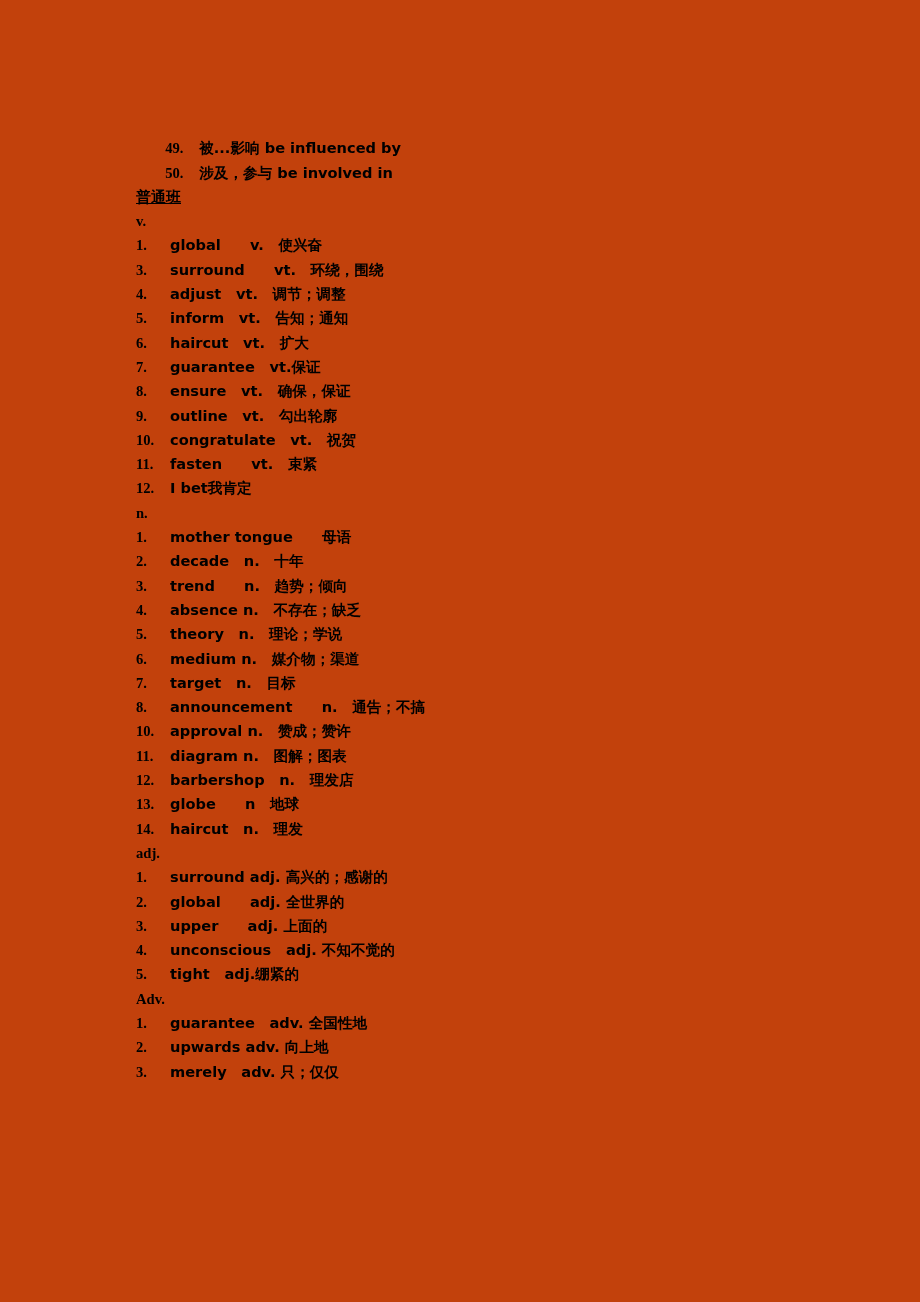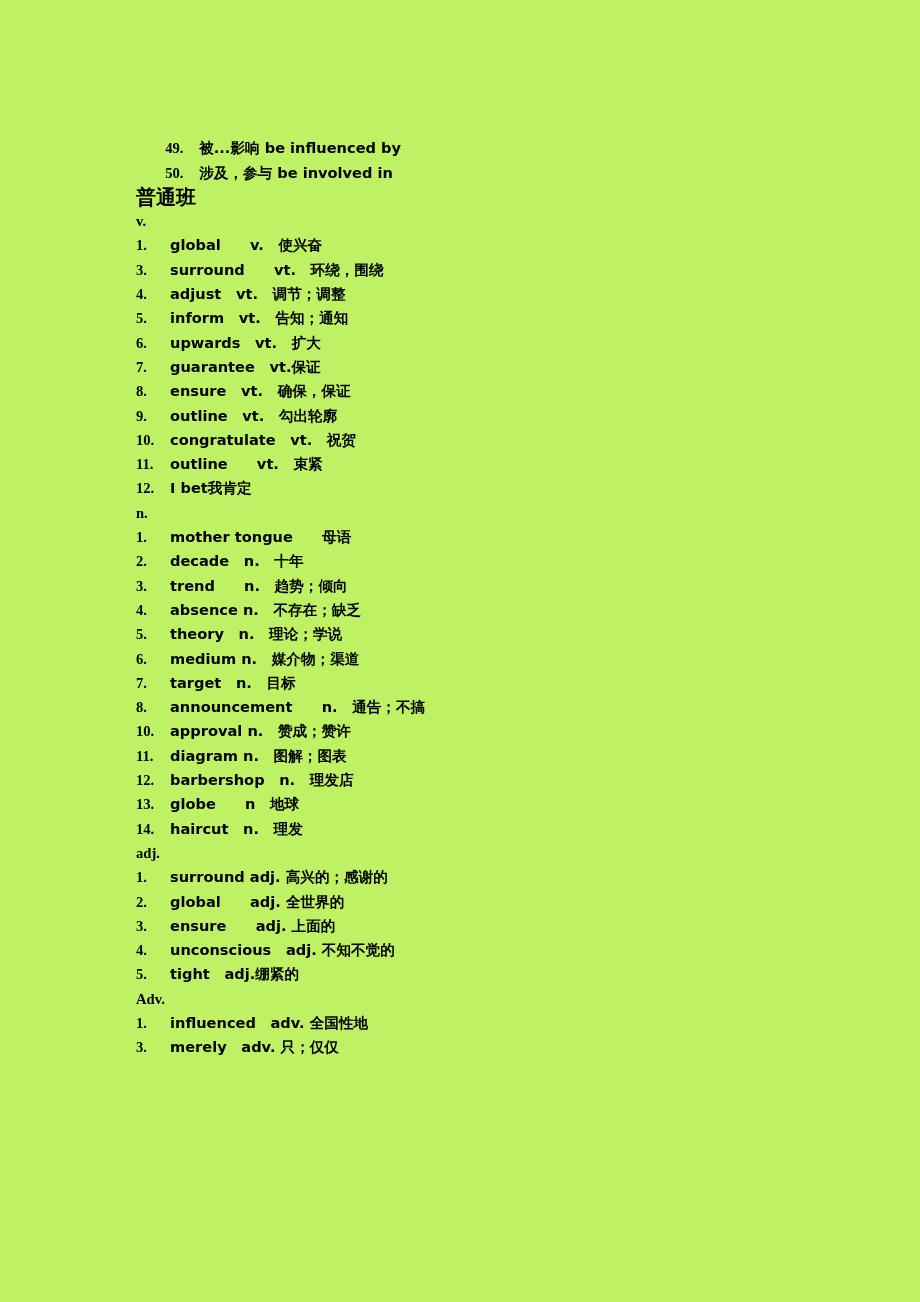--- a/index.html
+++ b/index.html
@@ -15,21 +15,21 @@
     overflow: hidden;
     font-family: "Liberation Serif", "DejaVu Serif", serif;
     color: #000000;
   }
   .page {
     position: absolute;
     left: 0;
     top: 0;
     width: 920px;
     height: 1302px;
-    background: #bef264;
+    background: #c2410c;
   }
   .content {
     position: absolute;
     left: 136px;
     top: 112px;
     width: 700px;
   }
   
   .spacer {
     height: 24.3px;
@@ -57,26 +57,27 @@
   
   .section-head {
     font-size: 14.6px;
     font-weight: bold;
     line-height: 24.3px;
     height: 24.3px;
     white-space: pre;
     color: #000000;
   }
   .doc-head {
-    font-size: 20px;
+    font-size: 15px;
     font-weight: bold;
     line-height: 24.3px;
     height: 24.3px;
     white-space: pre;
     color: #000000;
+    text-decoration: underline;
   }
   .cjk {
     font-family: "DejaVu Sans", "Liberation Sans", sans-serif;
     font-weight: bold;
   }
 </style>
 </head>
 <body>
 
 <div class="page">
@@ -95,26 +96,26 @@
 
     <div class="doc-head cjk">普通班</div>
 
 
     <div>
       <div class="section-head">v.</div>
       <div class="entry"><span class="num">1.</span><span class="body-text cjk">global　　v.　使兴奋</span></div>
       <div class="entry"><span class="num">3.</span><span class="body-text cjk">surround　　vt.　环绕，围绕</span></div>
       <div class="entry"><span class="num">4.</span><span class="body-text cjk">adjust　vt.　调节；调整</span></div>
       <div class="entry"><span class="num">5.</span><span class="body-text cjk">inform　vt.　告知；通知</span></div>
-      <div class="entry"><span class="num">6.</span><span class="body-text cjk">upwards　vt.　扩大</span></div>
+      <div class="entry"><span class="num">6.</span><span class="body-text cjk">haircut　vt.　扩大</span></div>
       <div class="entry"><span class="num">7.</span><span class="body-text cjk">guarantee　vt.保证</span></div>
       <div class="entry"><span class="num">8.</span><span class="body-text cjk">ensure　vt.　确保，保证</span></div>
       <div class="entry"><span class="num">9.</span><span class="body-text cjk">outline　vt.　勾出轮廓</span></div>
       <div class="entry"><span class="num">10.</span><span class="body-text cjk">congratulate　vt.　祝贺</span></div>
-      <div class="entry"><span class="num">11.</span><span class="body-text cjk">outline　　vt.　束紧</span></div>
+      <div class="entry"><span class="num">11.</span><span class="body-text cjk">fasten　　vt.　束紧</span></div>
       <div class="entry"><span class="num">12.</span><span class="body-text cjk">I bet我肯定</span></div>
     </div>
 
     <div>
       <div class="section-head">n.</div>
       <div class="entry"><span class="num">1.</span><span class="body-text cjk">mother tongue　　母语</span></div>
       <div class="entry"><span class="num">2.</span><span class="body-text cjk">decade　n.　十年</span></div>
       <div class="entry"><span class="num">3.</span><span class="body-text cjk">trend　　n.　趋势；倾向</span></div>
       <div class="entry"><span class="num">4.</span><span class="body-text cjk">absence n.　不存在；缺乏</span></div>
       <div class="entry"><span class="num">5.</span><span class="body-text cjk">theory　n.　理论；学说</span></div>
@@ -125,25 +126,26 @@
       <div class="entry"><span class="num">11.</span><span class="body-text cjk">diagram n.　图解；图表</span></div>
       <div class="entry"><span class="num">12.</span><span class="body-text cjk">barbershop　n.　理发店</span></div>
       <div class="entry"><span class="num">13.</span><span class="body-text cjk">globe　　n　地球</span></div>
       <div class="entry"><span class="num">14.</span><span class="body-text cjk">haircut　n.　理发</span></div>
     </div>
 
     <div>
       <div class="section-head">adj.</div>
       <div class="entry"><span class="num">1.</span><span class="body-text cjk">surround adj. 高兴的；感谢的</span></div>
       <div class="entry"><span class="num">2.</span><span class="body-text cjk">global　　adj. 全世界的</span></div>
-      <div class="entry"><span class="num">3.</span><span class="body-text cjk">ensure　　adj. 上面的</span></div>
+      <div class="entry"><span class="num">3.</span><span class="body-text cjk">upper　　adj. 上面的</span></div>
       <div class="entry"><span class="num">4.</span><span class="body-text cjk">unconscious　adj. 不知不觉的</span></div>
       <div class="entry"><span class="num">5.</span><span class="body-text cjk">tight　adj.绷紧的</span></div>
     </div>
 
     <div>
       <div class="section-head">Adv.</div>
-      <div class="entry"><span class="num">1.</span><span class="body-text cjk">influenced　adv. 全国性地</span></div>
+      <div class="entry"><span class="num">1.</span><span class="body-text cjk">guarantee　adv. 全国性地</span></div>
+      <div class="entry"><span class="num">2.</span><span class="body-text cjk">upwards adv. 向上地</span></div>
       <div class="entry"><span class="num">3.</span><span class="body-text cjk">merely　adv. 只；仅仅</span></div>
     </div>
 
   </div>
 </div>
 
 </body></html>

